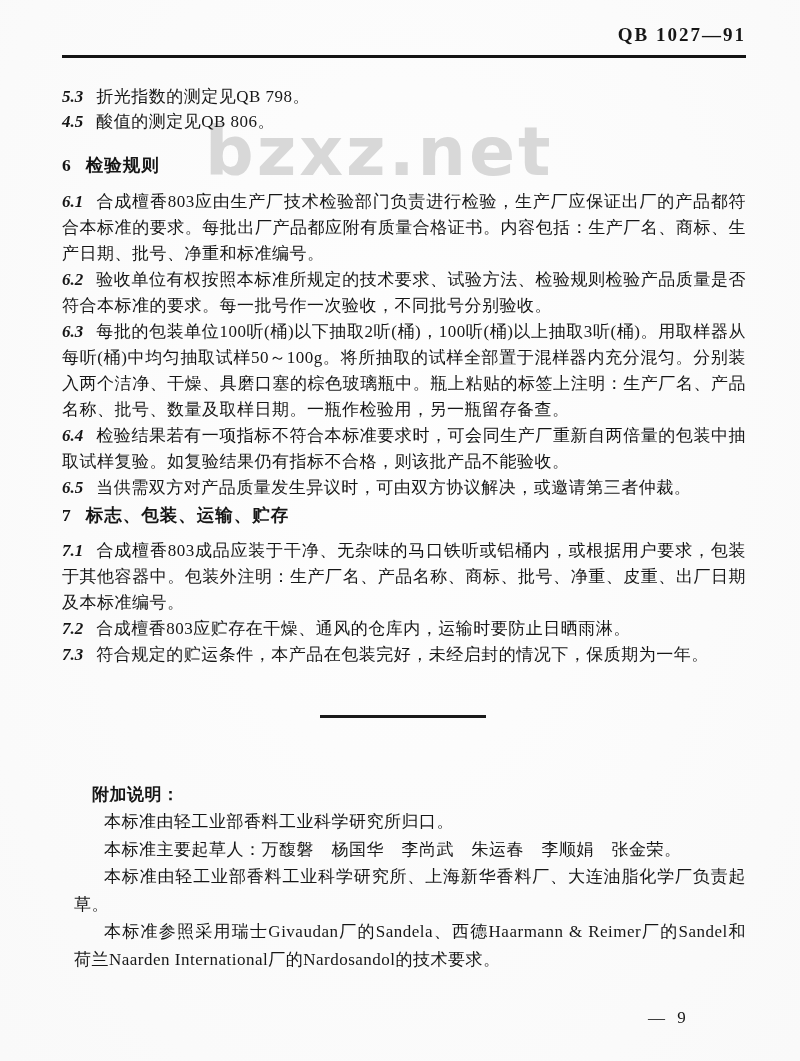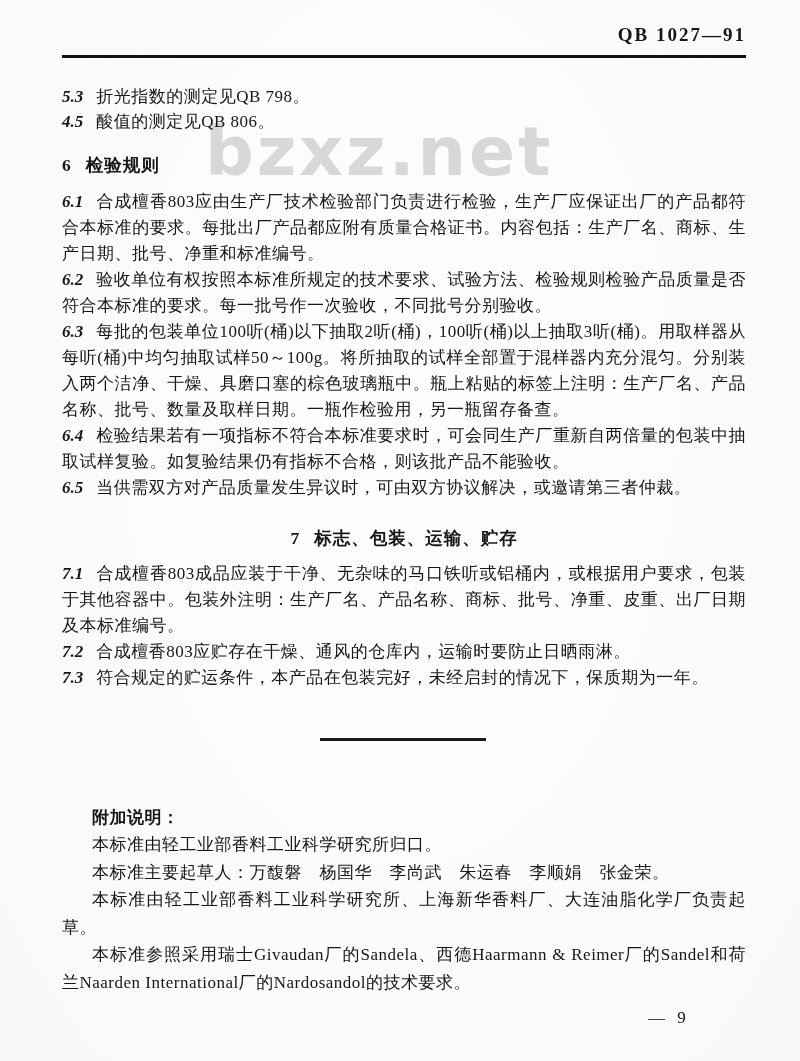--- a/index.html
+++ b/index.html
@@ -63,21 +63,21 @@
   }
   h2.sec-heading {
     font-size: 17.5px;
     font-weight: bold;
     letter-spacing: 1px;
     line-height: 22px;
   }
   .sec-heading .num { margin-right: 14px; }
   .sec6-heading { margin-top: 20px; }
   .sec6-body { margin-top: 13px; }
-  .sec7-heading { margin-top: 26px; text-align: center; }
+  .sec7-heading { margin-top: 3px; }
   .sec7-body { margin-top: 12px; }
   .center-divider {
     width: 166px;
     height: 3px;
     background: #1a1a1a;
     margin-top: 47px;
     margin-left: 258px;
   }
   .appendix { margin-top: 63px; }
   .appendix-title {
@@ -86,20 +86,21 @@
     letter-spacing: 0.5px;
     padding-left: 30px;
     line-height: 27px;
   }
   p.appendix-line {
     font-size: 17px;
     line-height: 27.5px;
     letter-spacing: 0.5px;
     text-indent: 30px;
     text-align: justify;
+    margin-left: 12px;
   }
   .page-number {
     position: absolute;
     left: 648px;
     top: 1008px;
     font-size: 17px;
     letter-spacing: 4px;
     z-index: 1;
   }
 </style>

